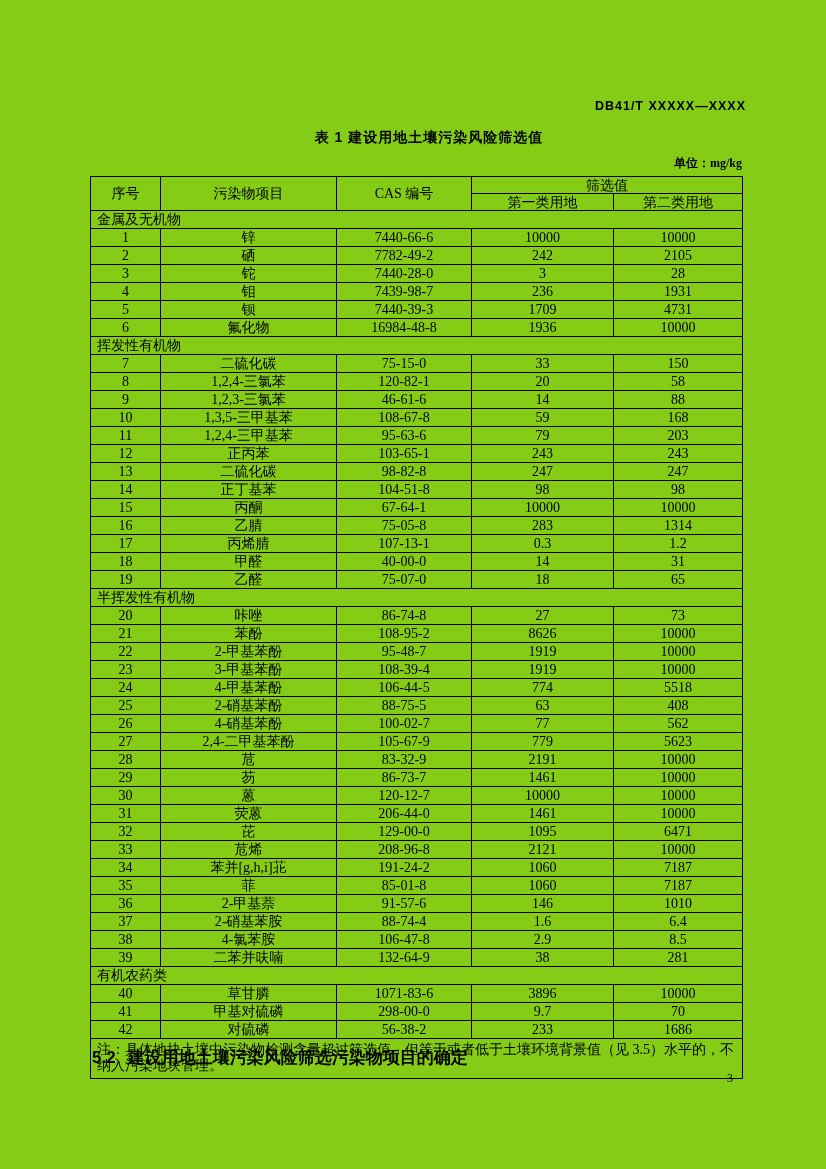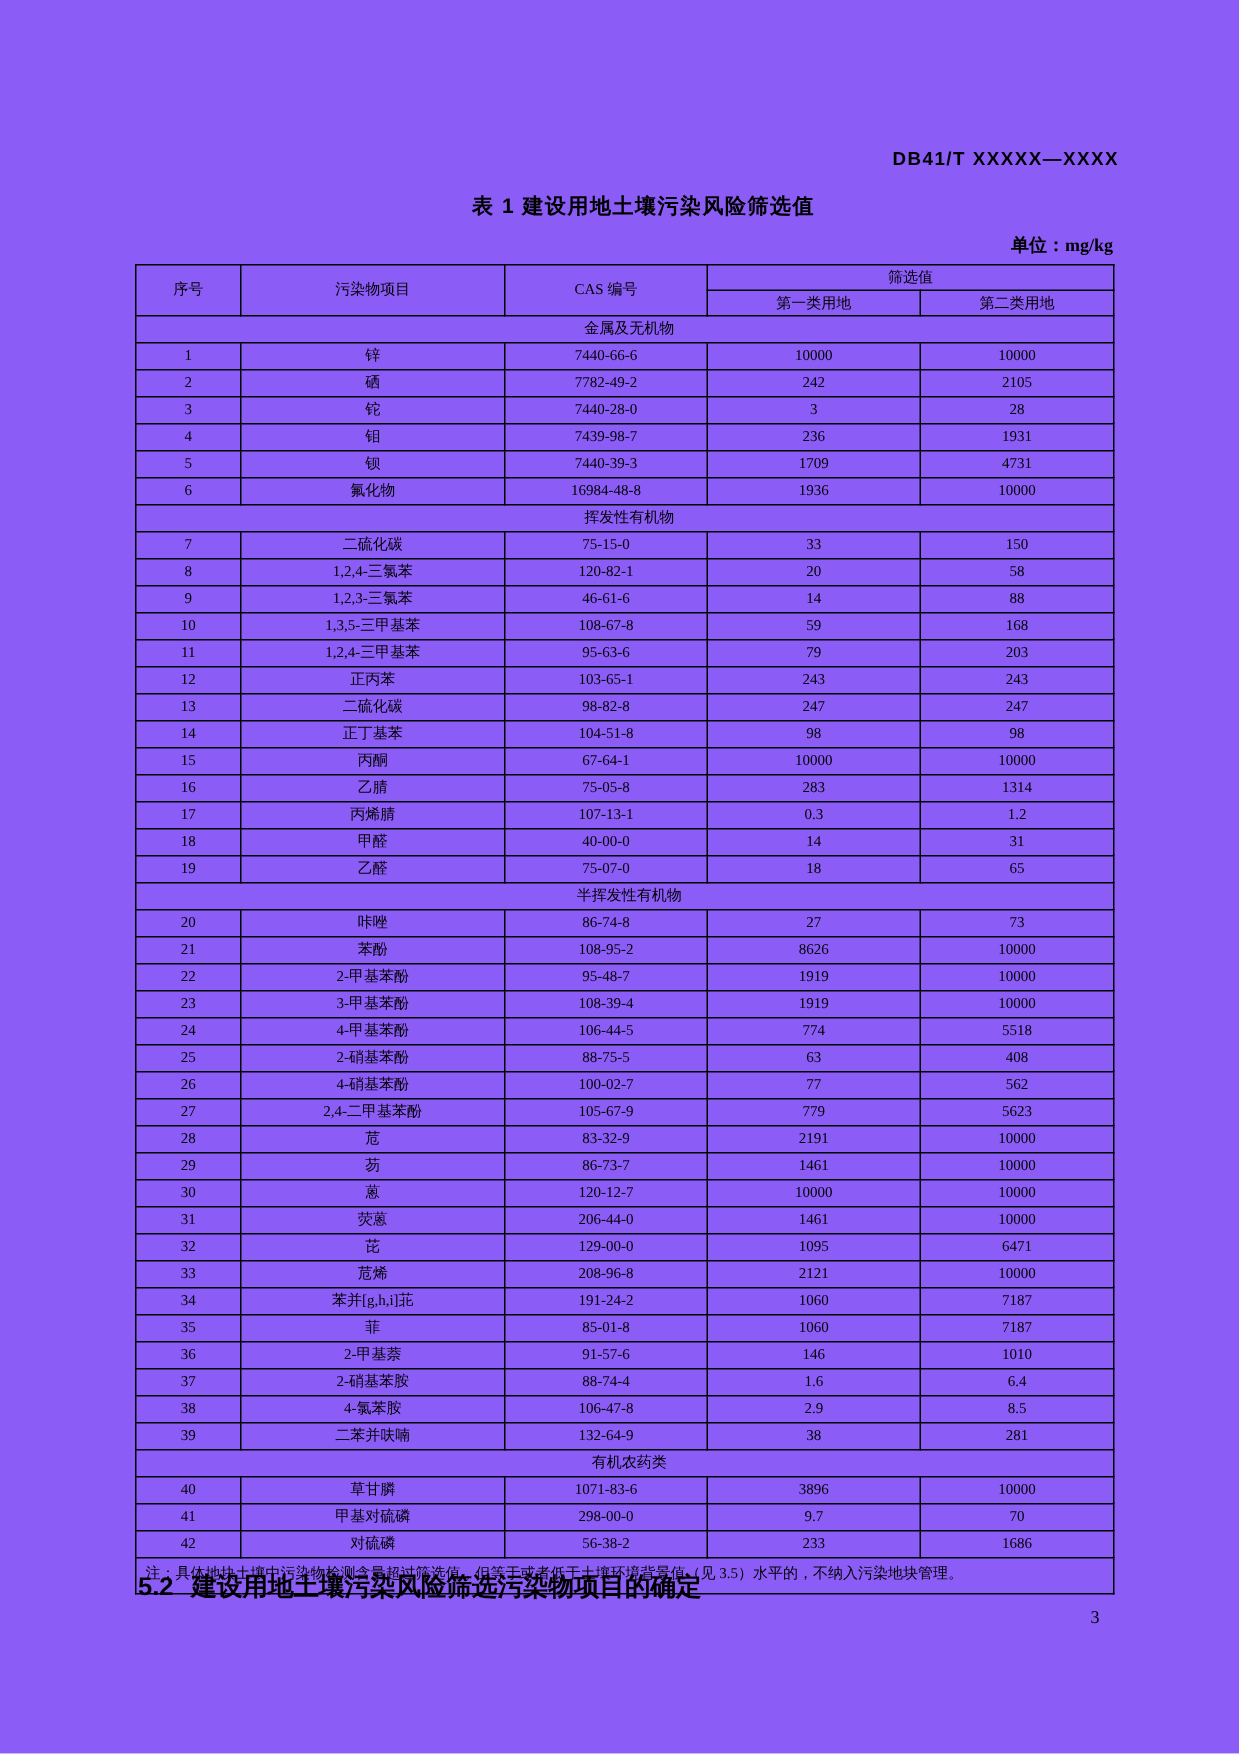--- a/index.html
+++ b/index.html
@@ -1,20 +1,20 @@
 <!DOCTYPE html>
 <html><head>
 <meta charset="utf-8">
 <style>
   html, body { margin: 0; padding: 0; background: #ffffff; }
   .page {
     position: relative;
     width: 826px;
     height: 1169px;
-    background: #8b5cf6;
+    background: #84cc16;
     color: #000000;
     font-family: "Liberation Serif", "DejaVu Serif", serif;
     overflow: hidden;
   }
   .doc-code {
     position: absolute;
     top: 99px;
     right: 80px;
     font-family: "Liberation Sans", "DejaVu Sans", sans-serif;
     font-weight: bold;
@@ -47,37 +47,37 @@
     font-family: "Liberation Serif", "DejaVu Serif", serif;
   }
   table.screening {
     position: absolute;
     top: 176px;
     left: 90px;
     width: 652px;
     border-collapse: collapse;
     table-layout: fixed;
     border: 1.5px solid #000;
-    font-size: 10px;
+    font-size: 14px;
   }
   table.screening th, table.screening td {
     border: 1px solid #000;
     text-align: center;
     vertical-align: middle;
     padding: 0;
     height: 17px;
     line-height: 15px;
     font-weight: normal;
     overflow: hidden;
     white-space: nowrap;
   }
   table.screening thead th { height: 16px; }
   table.screening thead { border-bottom: 1.5px solid #000; }
   table.screening tr.section-row td {
-    text-align: center;
+    text-align: left;
     padding-left: 6px;
   }
   table.screening td.note-cell {
     text-align: left;
     white-space: normal;
     height: auto;
     padding: 3px 6px 4px 6px;
     line-height: 16px;
   }
   .section-heading {

